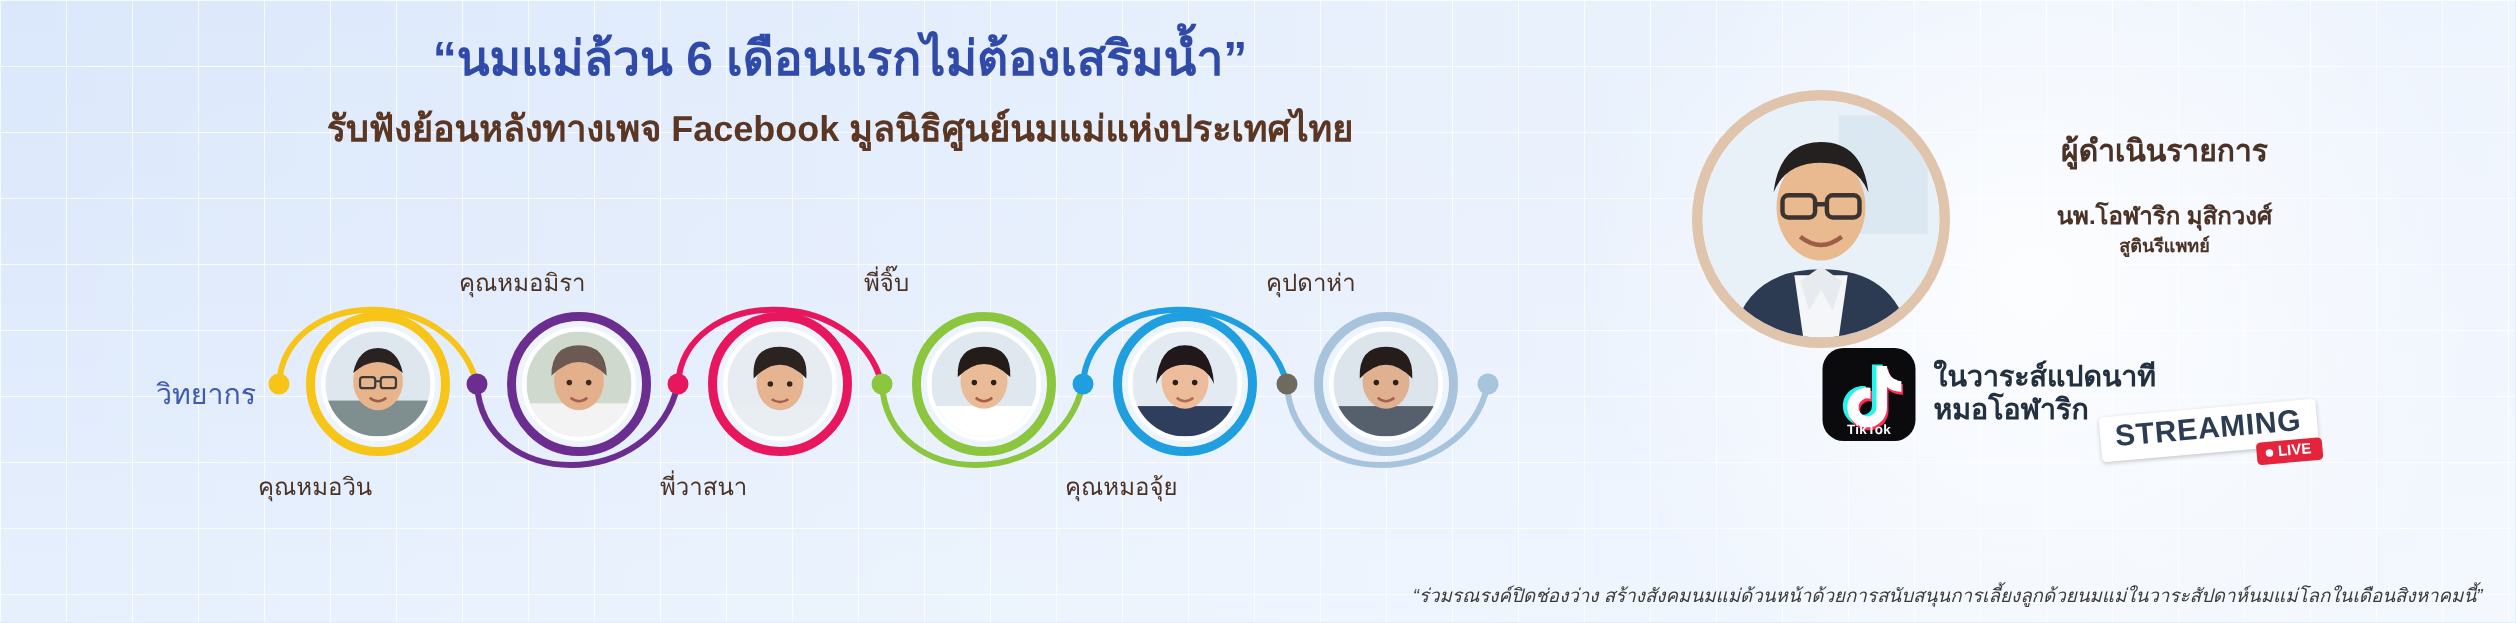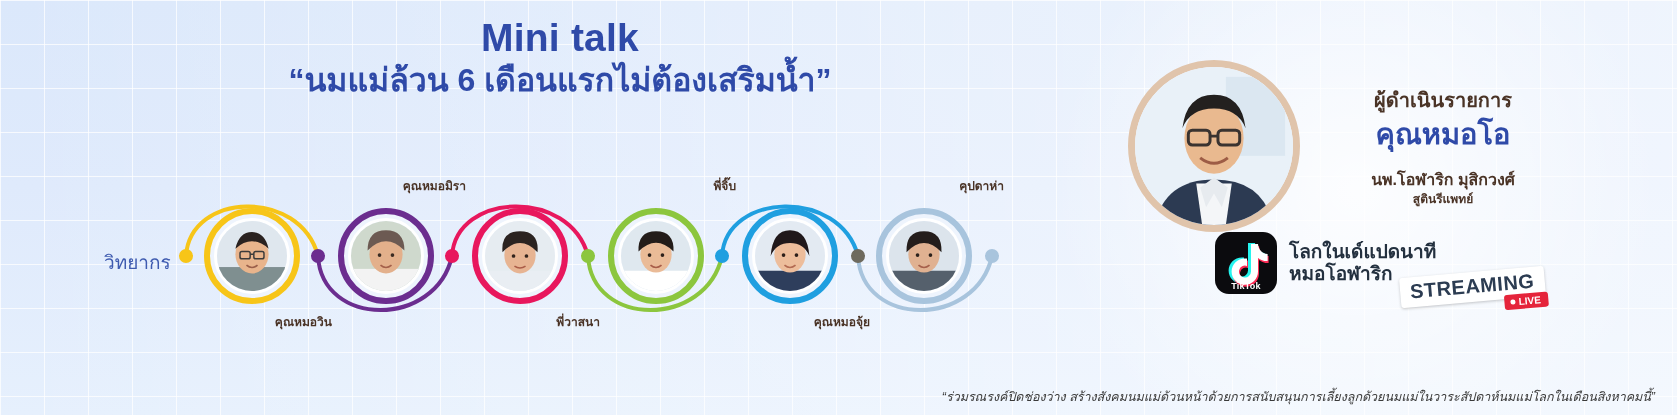--- a/index.html
+++ b/index.html
@@ -61,22 +61,22 @@
   }
   .ring.outer{border-style:solid;}
   .photo{
     position:absolute;border-radius:50%;
     overflow:hidden;box-sizing:border-box;
     border:3px solid #ffffff;
   }
   .face{width:100%;height:100%;display:block;}
   .name{
     position:absolute;white-space:nowrap;
-    font-size:12px;font-weight:bold;color:#4a3326;
-    text-align:right;
+    font-size:16px;font-weight:normal;color:#4a3326;
+    text-align:left;
   }
   #speakers-label{
     position:absolute;left:104px;top:247px;
     font-size:19px;font-weight:normal;color:#3f5bb0;
   }
 
   
   #host{position:absolute;left:1128px;top:60px;}
   #host-ring{
     position:absolute;left:0;top:0;width:172px;height:172px;border-radius:50%;
@@ -128,22 +128,22 @@
   }
 </style>
 </head>
 <body>
 
 <div id="banner">
   <div id="grid"></div>
   <div id="glow"></div>
 
   <div id="headline">
-    <div class="t-main">Mini talk</div>
     <div class="t-quote">“นมแม่ล้วน 6 เดือนแรกไม่ต้องเสริมน้ำ”</div>
+    <div class="t-sub">รับฟังย้อนหลังทางเพจ Facebook มูลนิธิศูนย์นมแม่แห่งประเทศไทย</div>
   </div>
 
   <div id="speakers-label">วิทยากร</div>
 
   <div id="timeline">
     <svg id="arcs" width="1060" height="165">
 
       <path d="M186,78 C190,14 300,10 318,78" fill="none" stroke="#f7c518" stroke-width="4" stroke-linecap="round"></path>
       <path d="M318,78 C322,150 436,150 452,78" fill="none" stroke="#6b2d8f" stroke-width="4" stroke-linecap="round"></path>
       <path d="M452,78 C456,14 570,10 588,78" fill="none" stroke="#e8175d" stroke-width="4" stroke-linecap="round"></path>
@@ -268,37 +268,36 @@
         <ellipse cx="80" cy="72" rx="30" ry="36" fill="#e9b98f"></ellipse>
         <path d="M48 62 q4 -34 32 -34 q28 0 32 34 q-8 -20 -32 -20 q-24 0 -32 20z" fill="#23201f"></path>
         <rect x="54" y="64" width="22" height="15" rx="4" fill="none" stroke="#3a3330" stroke-width="3"></rect>
         <rect x="84" y="64" width="22" height="15" rx="4" fill="none" stroke="#3a3330" stroke-width="3"></rect>
         <line x1="76" y1="70" x2="84" y2="70" stroke="#3a3330" stroke-width="3"></line>
         <path d="M66 92 q14 11 28 0" stroke="#9d5c45" stroke-width="3" fill="none"></path>
       </svg>
     </div>
     <div id="host-text">
       <div class="h-role">ผู้ดำเนินรายการ</div>
-      <div class="h-name">คุณหมอโอ</div>
       <div class="h-full">นพ.โอฬาริก มุสิกวงศ์</div>
       <div class="h-spec">สูตินรีแพทย์</div>
     </div>
   </div>
 
   <div id="tiktok-block">
     <div id="tiktok-icon">
       <svg width="62" height="62" viewBox="0 0 62 62">
         <path d="M36 12 h7 c.6 6 4.2 9.6 9.6 10.1 v7 c-3.6 .2 -6.9 -1 -9.6 -3.1 v13.6 c0 7.4 -5.9 13.2 -13.2 13.2 -7.2 0 -13.2 -5.9 -13.2 -13.2 0 -7.3 6 -13.2 13.2 -13.2 .8 0 1.5 .1 2.2 .2 v7.3 a6 6 0 1 0 4 5.7z" fill="#25f4ee" transform="translate(-3,-1)"></path>
         <path d="M36 12 h7 c.6 6 4.2 9.6 9.6 10.1 v7 c-3.6 .2 -6.9 -1 -9.6 -3.1 v13.6 c0 7.4 -5.9 13.2 -13.2 13.2 -7.2 0 -13.2 -5.9 -13.2 -13.2 0 -7.3 6 -13.2 13.2 -13.2 .8 0 1.5 .1 2.2 .2 v7.3 a6 6 0 1 0 4 5.7z" fill="#fe2c55" transform="translate(1,2)"></path>
         <path d="M36 12 h7 c.6 6 4.2 9.6 9.6 10.1 v7 c-3.6 .2 -6.9 -1 -9.6 -3.1 v13.6 c0 7.4 -5.9 13.2 -13.2 13.2 -7.2 0 -13.2 -5.9 -13.2 -13.2 0 -7.3 6 -13.2 13.2 -13.2 .8 0 1.5 .1 2.2 .2 v7.3 a6 6 0 1 0 4 5.7z" fill="#ffffff"></path>
       </svg>
       <div id="tt-label">TikTok</div>
     </div>
     <div id="tiktok-text">
-      <div class="tt-line">โลกในเด์แปดนาที</div>
+      <div class="tt-line">ในวาระส์แปดนาที</div>
       <div class="tt-line">หมอโอฬาริก</div>
     </div>
   </div>
 
   <div id="streaming-badge">
     <span id="streaming-word">STREAMING</span>
     <span id="live-pill">
       <span id="live-dot"></span>
       <span>LIVE</span>
     </span>

